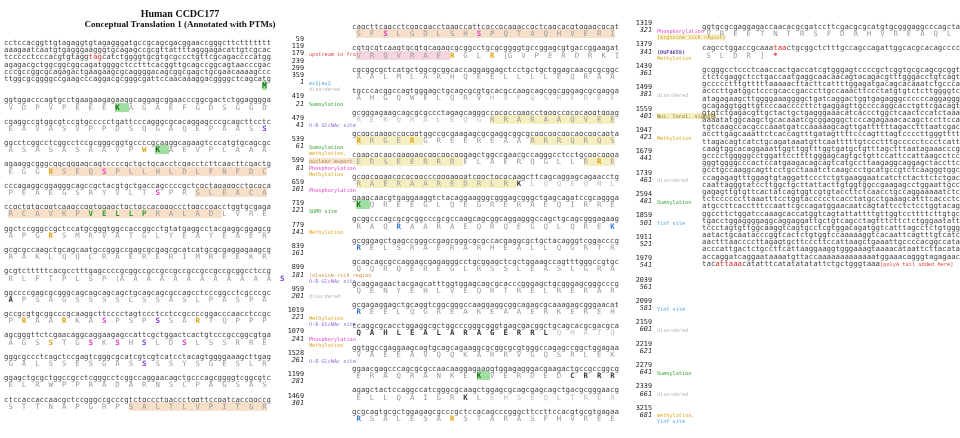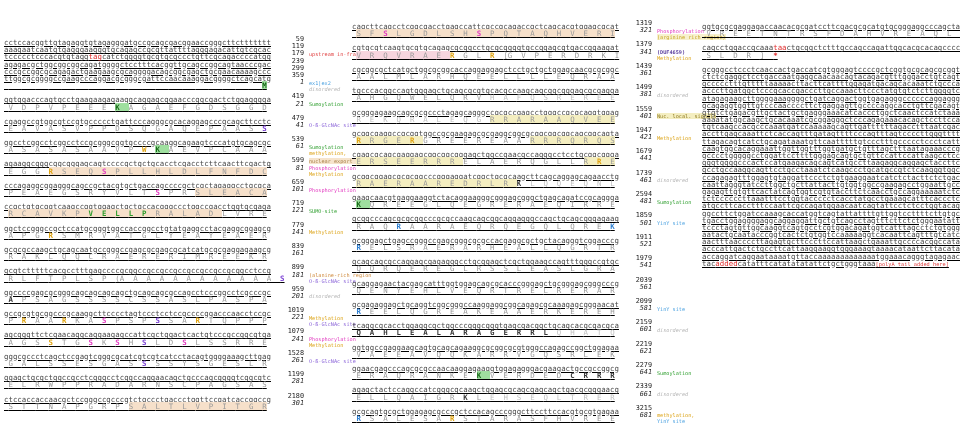--- a/index.html
+++ b/index.html
@@ -2,21 +2,21 @@
 <html><head>
 <meta charset="utf-8">
 <style>
   html,body{margin:0;padding:0;background:#ffffff;}
   #page{position:relative;width:960px;height:438px;overflow:hidden;background:#ffffff;
         font-family:"DejaVu Sans Mono",monospace;}
   .title-block{position:absolute;left:0;top:8px;width:360px;text-align:center;
         font-family:"Liberation Serif",serif;font-weight:bold;color:#111;}
   .title-l1{font-size:10px;line-height:11px;}
   .title-l2{font-size:9px;line-height:11px;}
-  .col{position:absolute;width:352px;text-decoration:underline;}
+  .col{position:absolute;width:352px;}
   .blk{position:relative;margin-bottom:7px;}
   .blk.tight{margin-bottom:0;}
   .drow,.prow{position:relative;height:7.2px;line-height:7.2px;white-space:pre;}
   .seq{font-size:7.4px;color:#4a4a4a;}
   .pseq{font-size:7.4px;color:#9a9a9a;margin-top:16px;}
   .num{position:absolute;left:266px;width:34px;text-align:right;font-size:6.8px;color:#222;}
   .pnum{font-style:italic;}
   .dred{color:#e03030;}
   .tail{font-size:5.3px;color:#e04040;}
   .ann{position:absolute;left:305px;top:0.5px;font-size:5.2px;line-height:6px;white-space:nowrap;
@@ -46,20 +46,24 @@
   .an-nls{color:#8f7a1e;background:#f4eec0;}
   .an-red{color:#e04040;}
   .an-ala{color:#cf8a3d;}
   .an-arg{color:#c8a423;background:#f7f1cf;}
   .an-duf{color:#5a3e9e;font-weight:bold;}
 </style>
 </head>
 <body>
 
 <div id="page">
+  <div class="title-block">
+    <div class="title-l1">Human CCDC177</div>
+    <div class="title-l2">Conceptual Translation 1 (Annotated with PTMs)</div>
+  </div>
 <div class="col" style="left: 4px; top: 36px;">
       <div class="blk tight">
         <div class="drow"><span class="seq">cctccacggttgtagaggtgtagagggatgccgcagcgacggaaccgggcttcttttttt</span><span class="num">59</span></div>
       </div>
       <div class="blk tight">
         <div class="drow"><span class="seq">aaagaatcaatgtgagggaagggtgcagagccgcgttattttagggagacattgtcgcac</span><span class="num">119</span></div>
       </div>
       <div class="blk tight">
         <div class="drow"><span class="seq">tccccctcccacgtgtagg<span class="dred">tag</span>catctggggtgcgtgcgccctgttcgcagaccccatgg</span><span class="num">179</span><div class="ann">
             <div class="an-red">upstream in-frame stop</div>
@@ -159,21 +163,21 @@
         <div class="drow"><span class="seq">gggcgccctcagctccgagtcgggcgcatcgtcgtcatcctacagtggggaaagcttgag</span><span class="num">1528</span></div>
         <div class="prow"><span class="pseq"> <span class="aa">G  </span><span class="aa">A  </span><span class="aa">L  </span><span class="aa">S  </span><span class="aa">S  </span><span class="aa">E  </span><span class="aa">S  </span><span class="aa">G  </span><span class="aa">A  </span><span class="aa">S  </span><span class="aa aa-p">S  </span><span class="aa">S  </span><span class="aa">S  </span><span class="aa">Y  </span><span class="aa">S  </span><span class="aa">G  </span><span class="aa">E  </span><span class="aa">S  </span><span class="aa">L  </span><span class="aa">R</span></span><span class="num pnum">261</span><div class="ann">
             <div class="an-pur">O-ß-GlcNAc site</div>
           </div></div>
       </div>
       <div class="blk">
         <div class="drow"><span class="seq">ggagctgcgctggccgcctcgggcctcggccaggaacagctgcccagcggggtcggcgtc</span><span class="num">1199</span></div>
         <div class="prow"><span class="pseq"> <span class="aa">E  </span><span class="aa">L  </span><span class="aa">R  </span><span class="aa">W  </span><span class="aa">P  </span><span class="aa">P  </span><span class="aa">R  </span><span class="aa">A  </span><span class="aa">D  </span><span class="aa">A  </span><span class="aa">R  </span><span class="aa">N  </span><span class="aa">S  </span><span class="aa">C  </span><span class="aa">P  </span><span class="aa">A  </span><span class="aa">G  </span><span class="aa">S  </span><span class="aa">A  </span><span class="aa">S</span></span><span class="num pnum">281</span></div>
       </div>
       <div class="blk">
-        <div class="drow"><span class="seq">ctccaccaccaacgctccgggccgcccgtctgccctgaccctggttccgatcaccggccg</span><span class="num">2180</span></div>
+        <div class="drow"><span class="seq">ctccaccaccaacgctccgggccgcccgtctgccctgaccctggttccgatcaccggccg</span><span class="num">1469</span></div>
         <div class="prow"><span class="pseq"> <span class="aa">S  </span><span class="aa">T  </span><span class="aa">T  </span><span class="aa">N  </span><span class="aa">A  </span><span class="aa">P  </span><span class="aa">G  </span><span class="aa">R  </span><span class="aa">P  </span><span class="aa bg-peach">S  </span><span class="aa bg-peach">A  </span><span class="aa bg-peach">L  </span><span class="aa bg-peach">T  </span><span class="aa bg-peach">L  </span><span class="aa bg-peach">V  </span><span class="aa bg-peach">P  </span><span class="aa bg-peach">I  </span><span class="aa bg-peach">T  </span><span class="aa bg-peach">G  </span><span class="aa bg-peach">R</span></span><span class="num pnum">301</span></div>
       </div>
     </div>
     <div class="col" style="left: 352px; top: 20px;">
       <div class="blk">
         <div class="drow"><span class="seq">cagcttcagcctcggcgacctgagccattcgccgcagaccgctcagcacgtggagcgcat</span><span class="num">1319</span></div>
         <div class="prow"><span class="pseq"> <span class="aa bg-peach">S  </span><span class="aa bg-peach">F  </span><span class="aa aa-m bg-peach">S  </span><span class="aa bg-peach">L  </span><span class="aa bg-peach">G  </span><span class="aa bg-peach">D  </span><span class="aa bg-peach">L  </span><span class="aa bg-peach">S  </span><span class="aa bg-peach">H  </span><span class="aa aa-m bg-peach">S  </span><span class="aa bg-peach">P  </span><span class="aa bg-peach">Q  </span><span class="aa bg-peach">T  </span><span class="aa bg-peach">A  </span><span class="aa bg-peach">Q  </span><span class="aa bg-peach">H  </span><span class="aa bg-peach">V  </span><span class="aa bg-peach">E  </span><span class="aa bg-peach">R  </span><span class="aa bg-peach">I</span></span><span class="num pnum">321</span><div class="ann">
             <div class="an-mag">Phosphorylation</div>
             <div class="an-arg">(arginine rich region)</div>
           </div></div>
@@ -361,16 +365,16 @@
       <div class="blk tight">
         <div class="drow"><span class="seq">aactttaaccccttagagtgcttcccttccattaagctgaaattgccccacggccatagc</span></div>
       </div>
       <div class="blk tight">
         <div class="drow"><span class="seq">acccattgactctgccttcattaaggaaggtgggaaagtaaaacataattcttacatacc</span></div>
       </div>
       <div class="blk tight">
         <div class="drow"><span class="seq">accaggatcaggaataaaatgttaccaaaaaaaaaaaaatggaaacagggtagagaactg</span></div>
       </div>
       <div class="blk tight">
-        <div class="drow"><span class="seq">tac<span class="dred">added</span>catatttcatatatatattctgctgggtaaa</span><span class="tail">[polyA tail added here]</span></div>
+        <div class="drow"><span class="seq">tac<span class="dred">attaaa</span>catatttcatatatatattctgctgggtaaa</span><span class="tail">[polyA tail added here]</span></div>
       </div>
     </div>
   </div>
 
 </body></html>

